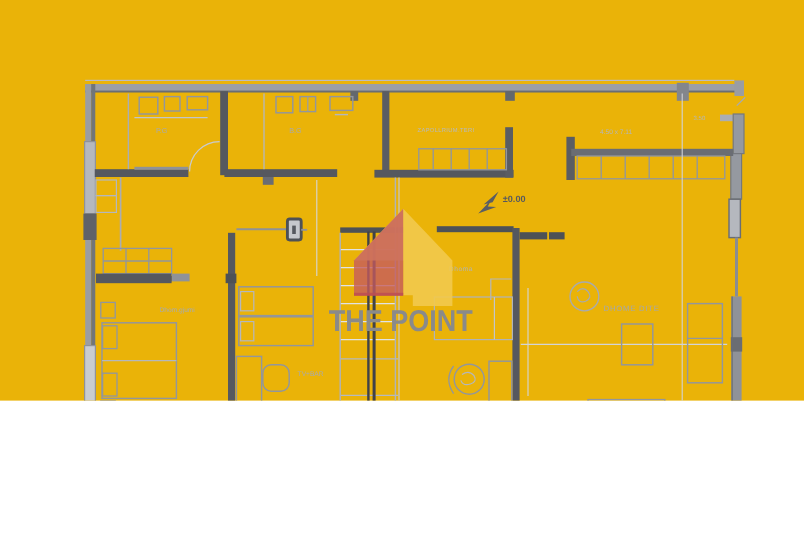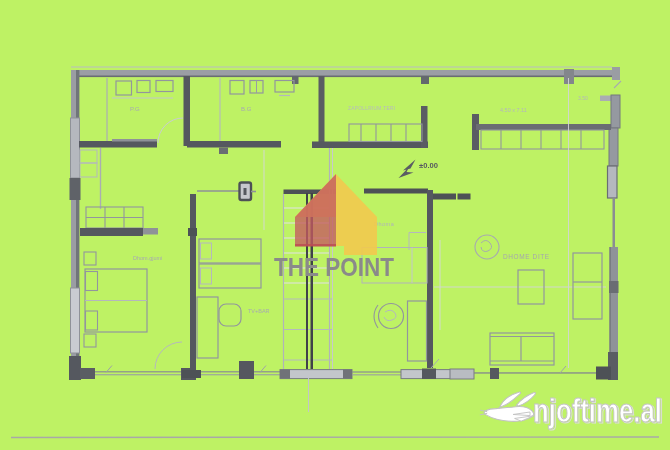--- a/index.html
+++ b/index.html
@@ -1,16 +1,16 @@
 <!DOCTYPE html>
 <html><head>
 <meta charset="utf-8">
 <style>
   html,body{margin:0;padding:0;background:#ffffff;}
-  #page{position:relative;width:670px;height:450px;background:#bef264;overflow:hidden;
+  #page{position:relative;width:670px;height:334px;background:#eab308;overflow:hidden;
         font-family:"Liberation Sans", sans-serif;}
 </style>
 </head>
 <body>
 <div id="page">
 <svg width="670" height="450" viewBox="0 0 670 450">
   <defs>
     <filter id="soft" x="-5%" y="-5%" width="110%" height="110%">
       <feGaussianBlur stdDeviation="0.5"></feGaussianBlur>
     </filter>

